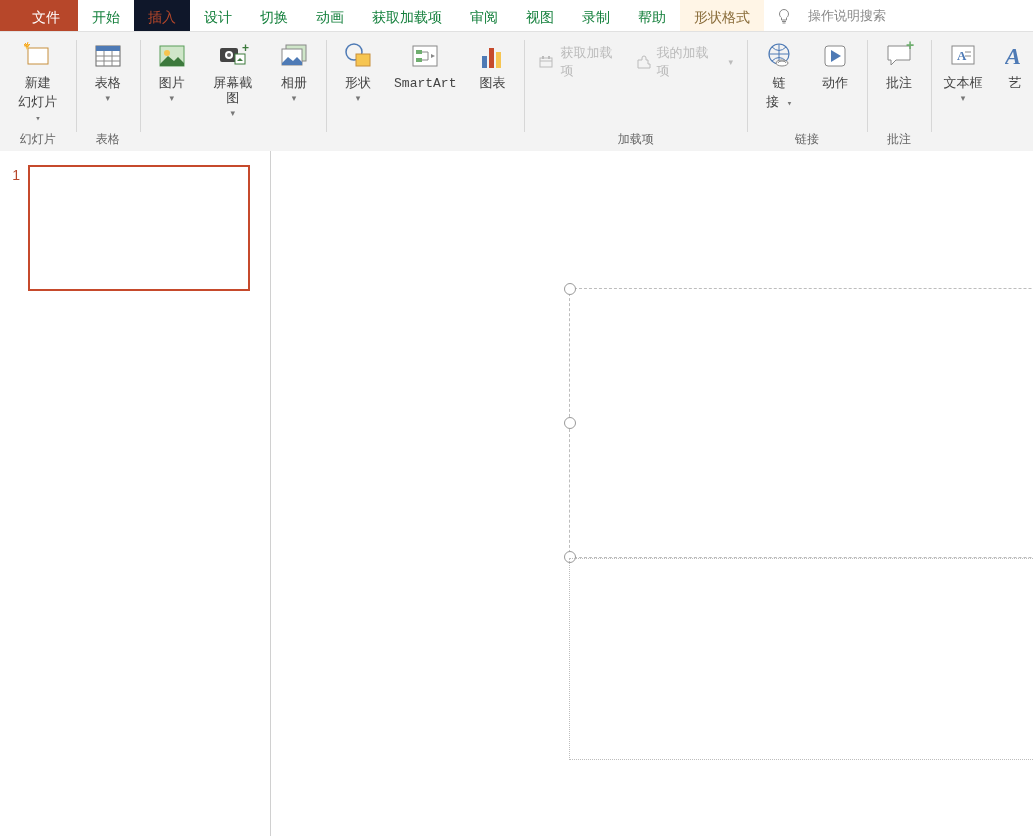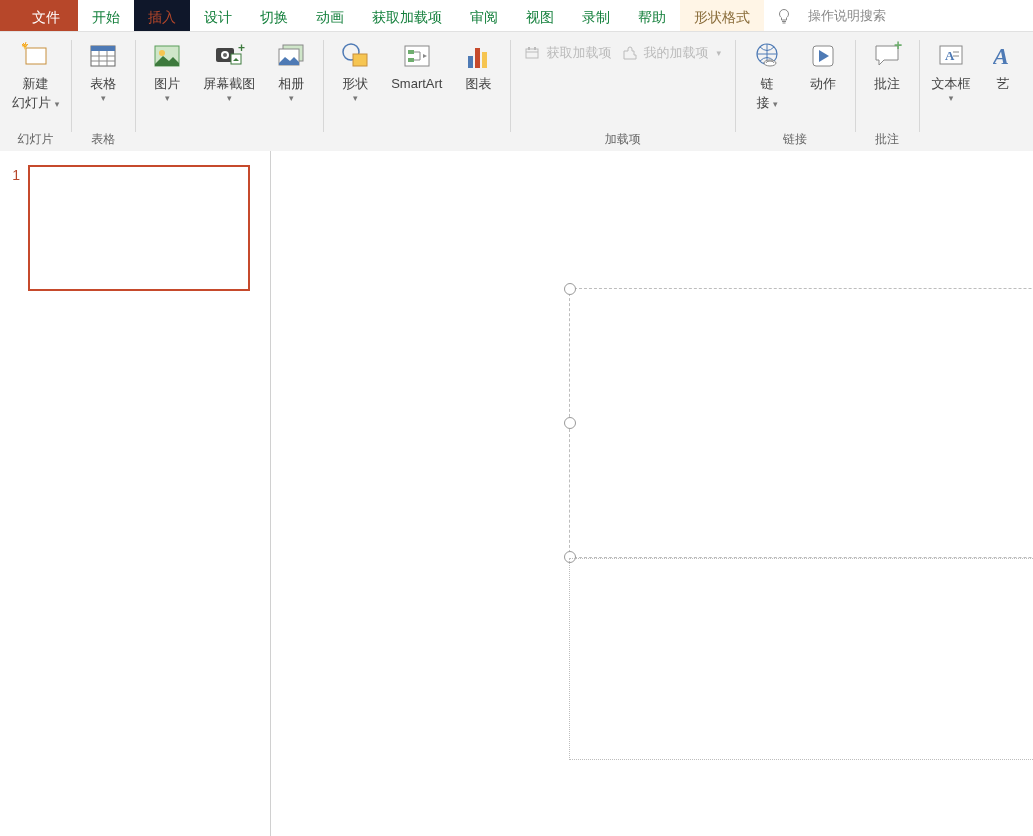--- a/index.html
+++ b/index.html
@@ -53,21 +53,21 @@
   .group-controls {
     flex:1; display:flex; align-items:flex-start; gap:12px; padding-top:2px;
   }
   .group-label {
     font-size:12px; color:#666; padding:2px 0 4px; text-align:center; width:100%;
   }
   .big-btn {
     display:flex; flex-direction:column; align-items:center; gap:4px;
     min-width:40px; cursor:pointer; padding:2px 2px 0;
   }
-  .big-btn .lbl { font-size:13px; color:#444; text-align:center; line-height:15px; }
+  .big-btn .lbl { font-size:13px; color:#444; text-align:center; line-height:15px;font-family:Liberation Mono, monospace; }
   .big-btn .caret { font-size:9px; color:#777; margin-top:-2px;}
   .small-row { display:flex; flex-direction:row; gap:2px; }
   .small-btn {
     display:flex; align-items:center; gap:6px; padding:2px 4px; cursor:pointer; color:#888;
   }
   .small-btn.disabled { color:#bbb; cursor:default; }
   .icon-box { width:32px; height:32px; display:flex; align-items:center; justify-content:center; }
   .icon-sm { width:16px; height:16px; display:flex; align-items:center; justify-content:center; }
   
   .main { position:absolute; top:151px; left:0; right:0; bottom:0; display:flex; }

